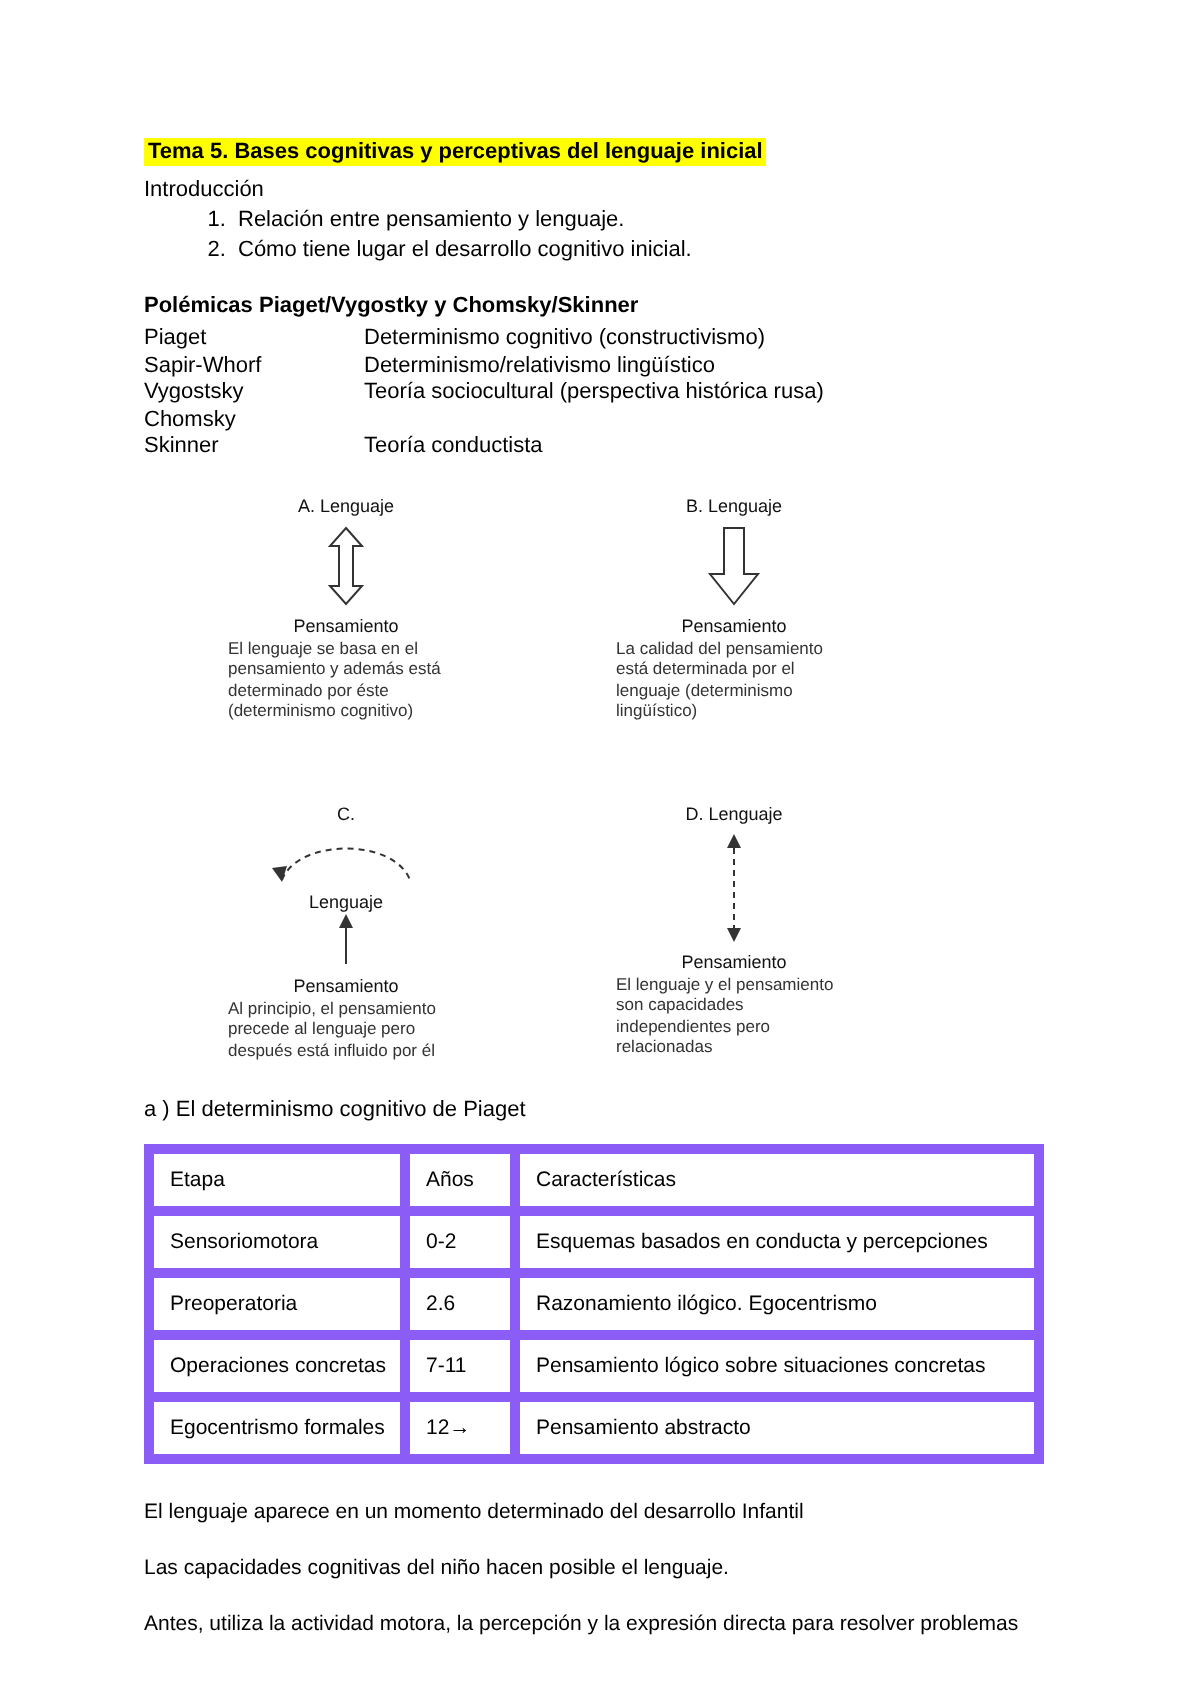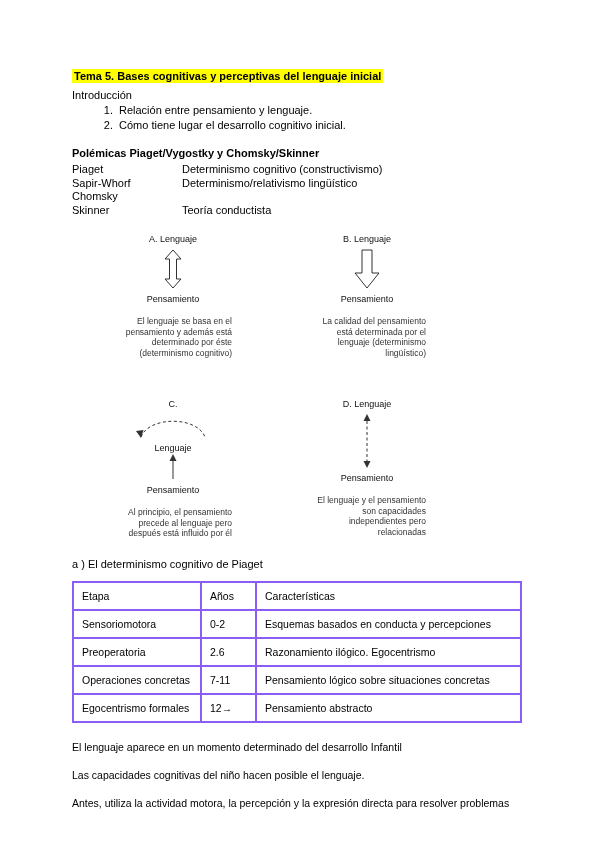--- a/index.html
+++ b/index.html
@@ -32,34 +32,34 @@
     column-gap:6px; row-gap:15px;
     margin:16px 0 0 22px;
     gap:40px;
   }
   .dcell { display:flex; flex-direction:column; align-items:center; }
   .dtop, .dmid { font-size:9px; line-height:12px; color:#111; }
   .dtop { margin-bottom:4px; }
   .dmid { margin-top:4px; }
   .dcap {
     font-size:8.5px; line-height:10.5px; color:#333;
-    margin-top:11px; width:118px; text-align:right;
+    margin-top:0; width:118px; text-align:left;
   }
   .hollow { fill:none; stroke:#333; stroke-width:1; }
   .dash   { fill:none; stroke:#333; stroke-width:1; stroke-dasharray:3 2.5; }
   .solid  { fill:#333; stroke:none; }
   .stroke { stroke:#333; stroke-width:1; }
 
   
   .section-a { margin-top:18px; }
   table.stages { border-collapse:collapse; width:450px; margin-top:9px; table-layout:fixed; }
   table.stages col.c1 { width:128px; }
   table.stages col.c2 { width:55px; }
   table.stages th, table.stages td {
-    border:2px solid #8b5cf6;
+    border:5px solid #8b5cf6;
     font-size:10.5px; line-height:12px;
     font-weight:normal; text-align:left;
     padding:7px 8px; vertical-align:middle;
     overflow:hidden; white-space:nowrap;
   }
 
   .para { font-size:10.5px; line-height:13px; margin-top:15px; }
   .para:first-of-type { margin-top:18px; }
 </style>
 </head>
@@ -81,20 +81,24 @@
   <div class="line bold polemicas-heading">Polémicas Piaget/Vygostky y Chomsky/Skinner</div>
 
   <div class="polemicas">
     <div class="prow">
       <span>Piaget</span>
       <span>Determinismo cognitivo (constructivismo)</span>
     </div>
     <div class="prow">
       <span>Sapir-Whorf</span>
       <span>Determinismo/relativismo lingüístico</span>
+    </div>
+    <div class="prow">
+      <span>Vygostsky</span>
+      <span>Teoría sociocultural (perspectiva histórica rusa)</span>
     </div>
     <div class="prow">
       <span>Chomsky</span>
     </div>
     <div class="prow">
       <span>Skinner</span>
       <span>Teoría conductista</span>
     </div>
   </div>
 

